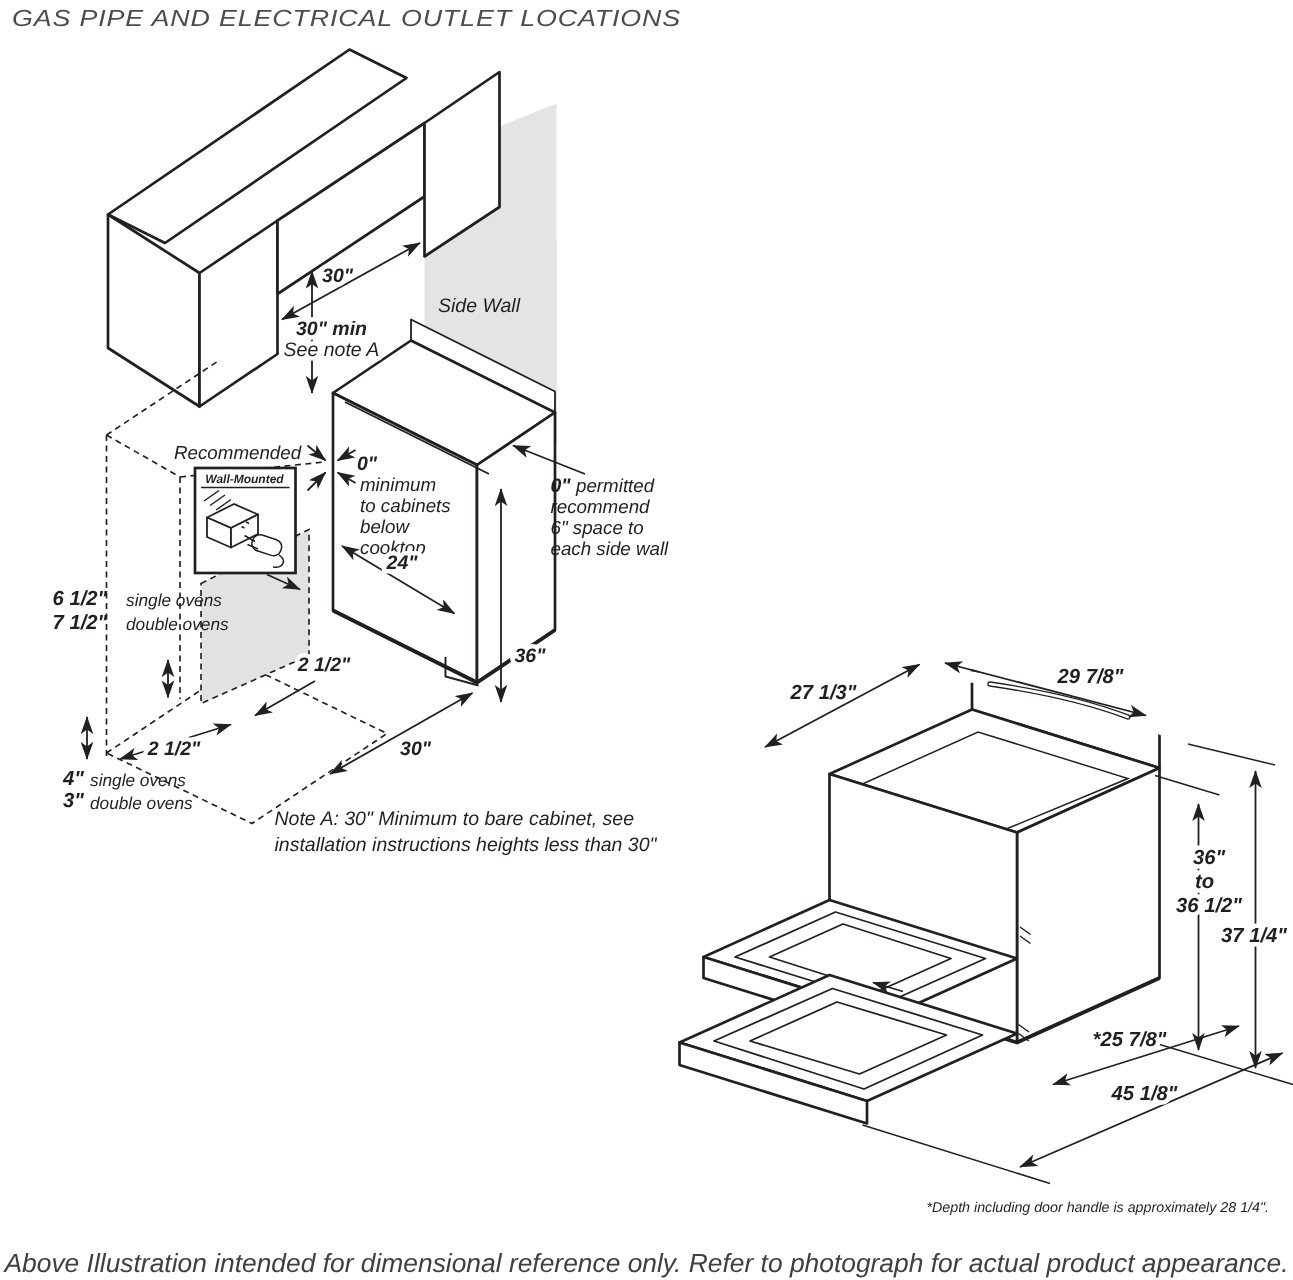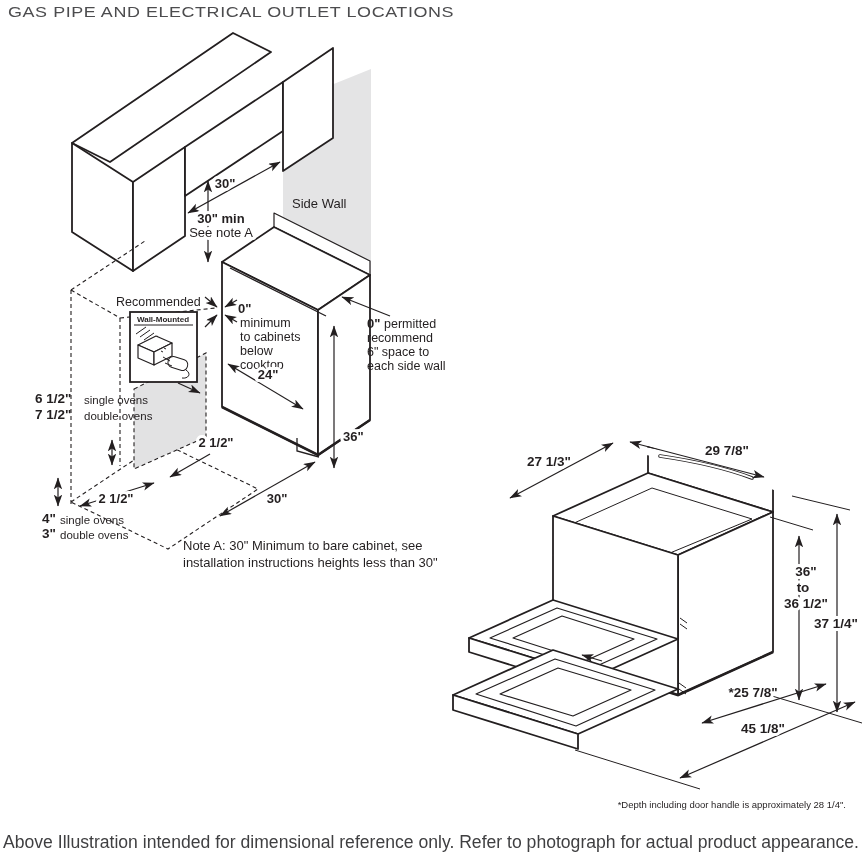--- a/index.html
+++ b/index.html
@@ -1,17 +1,17 @@
 <!DOCTYPE html>
 <html><head>
 <meta charset="utf-8">
 <style>
   html,body{margin:0;padding:0;background:#ffffff;}
   .page{position:relative;width:862px;height:853px;background:#fff;overflow:hidden;
-        font-family:"Liberation Sans",sans-serif;}
+        font-family:"Liberation Sans",sans-serif;font-style:italic;}
   svg{position:absolute;left:0;top:0;}
   svg text{fill:#231f20;font-family:"Liberation Sans",sans-serif;}
   .ttl{font-size:15.5px;fill:#4c4c4e;letter-spacing:.5px;}
   .cap{font-size:17.5px;fill:#3f3f41;}
   .b13{font-size:13px;font-weight:bold;}
   .b14{font-size:13.5px;font-weight:bold;}
   .r13{font-size:13px;}
   .r12{font-size:12.5px;}
   .r11{font-size:11.5px;}
   .b8{font-size:8px;font-weight:bold;}

